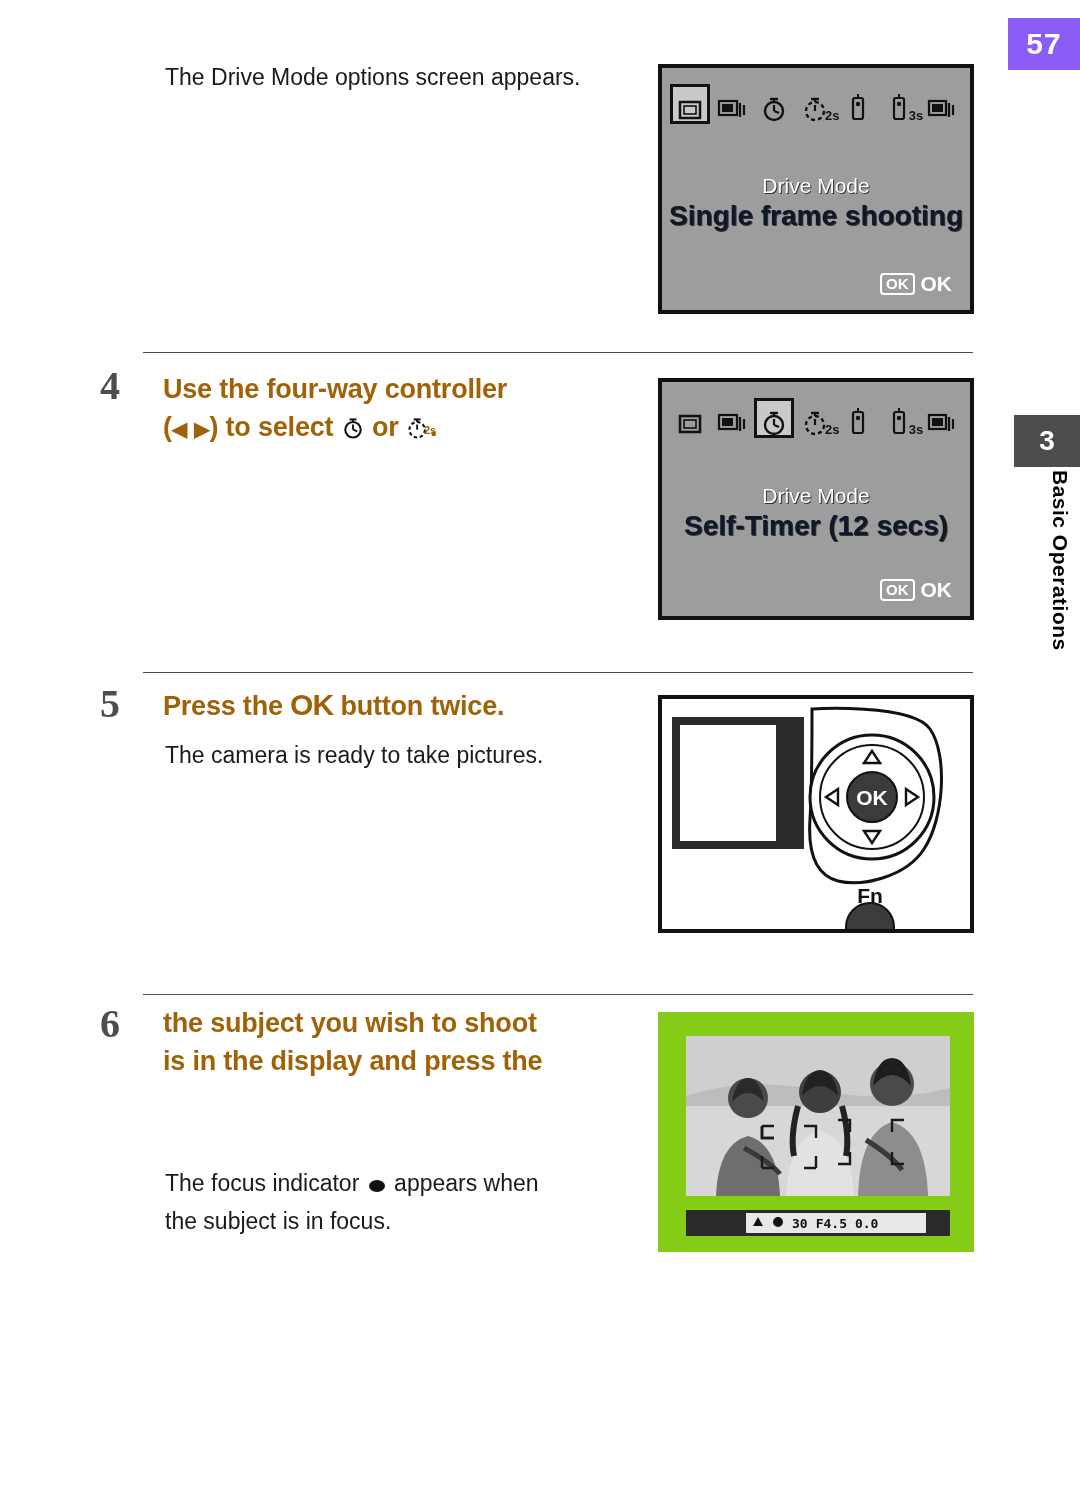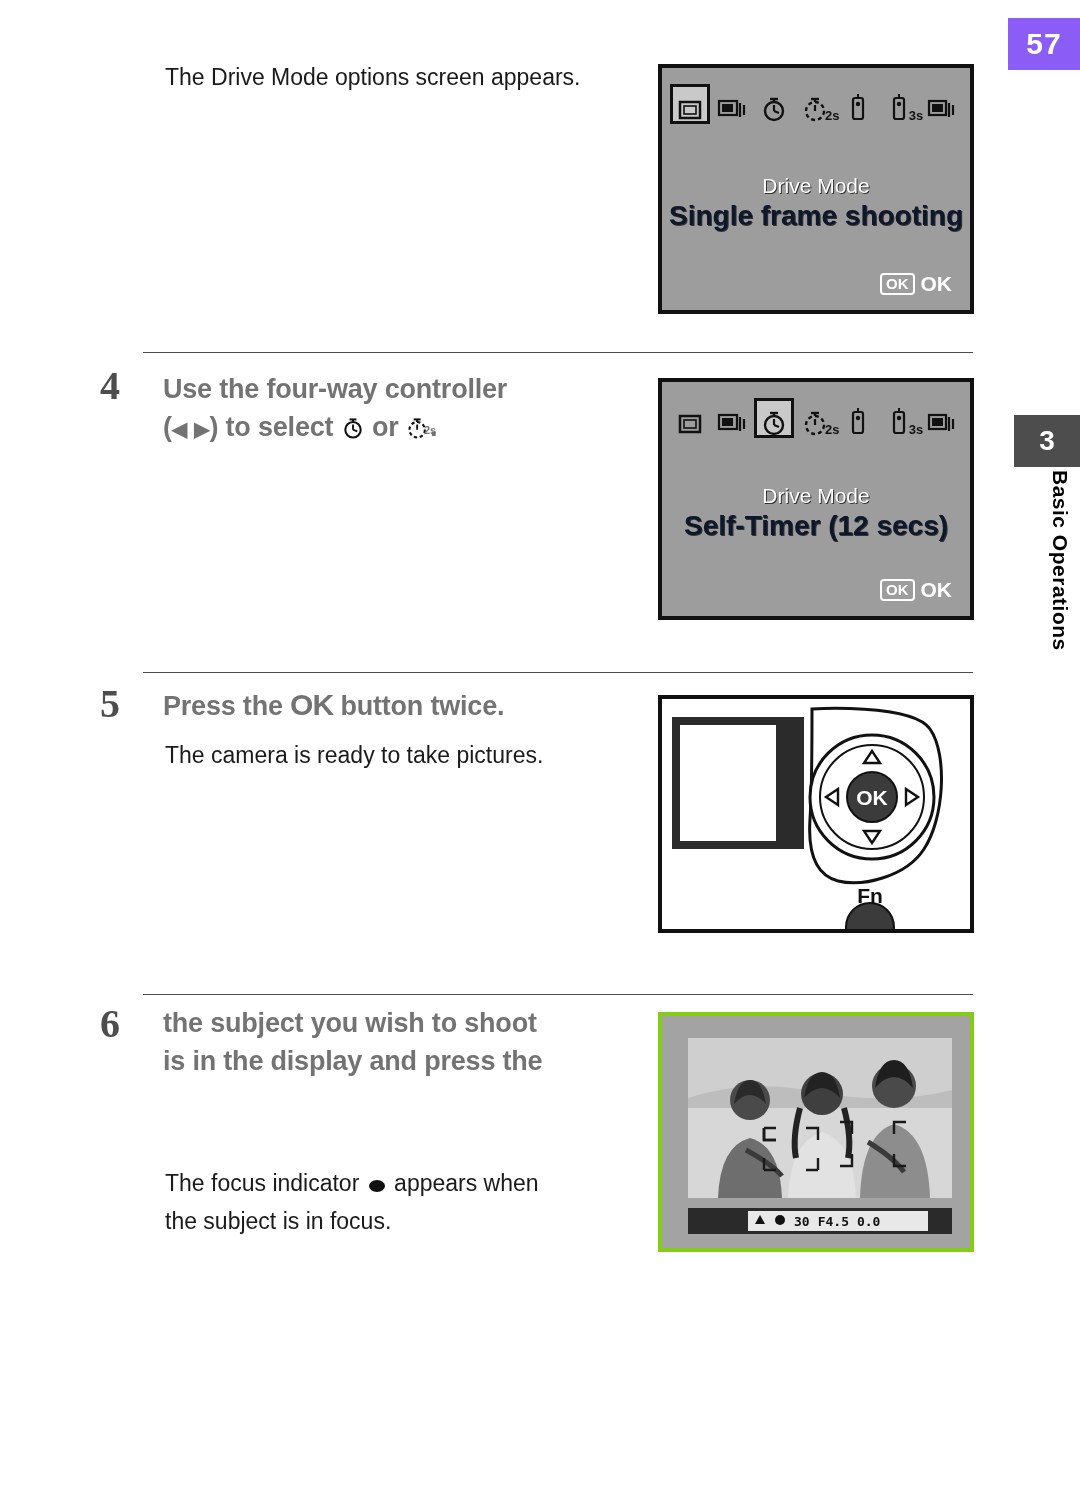--- a/index.html
+++ b/index.html
@@ -77,21 +77,21 @@
     font-size: 40px;
     font-weight: bold;
     color: #4d4d4d;
     font-family: "Liberation Serif", serif;
   }
   .step-title {
     position: absolute;
     font-size: 27px;
     font-weight: bold;
     line-height: 38px;
-    color: #737373;
+    color: #a16207;
     letter-spacing: -0.2px;
   }
   .rule {
     position: absolute;
     height: 1px;
     background: #4d4d4d;
   }
 
   
   .lcd {
@@ -184,22 +184,22 @@
     position: absolute;
     background: #ffffff;
     border: 4px solid #111;
     box-sizing: border-box;
     overflow: hidden;
   }
 
   
   .vf {
     position: absolute;
-    background: #a3a3a3;
-    border: 4px solid #84cc16;
+    background: #84cc16;
+    border: 2px solid #84cc16;
     box-sizing: border-box;
     overflow: hidden;
   }
   .vf-photo {
     position: absolute;
     left: 26px;
     top: 22px;
     width: 264px;
     height: 160px;
     background: linear-gradient(#d8d8d8, #bdbdbd);

